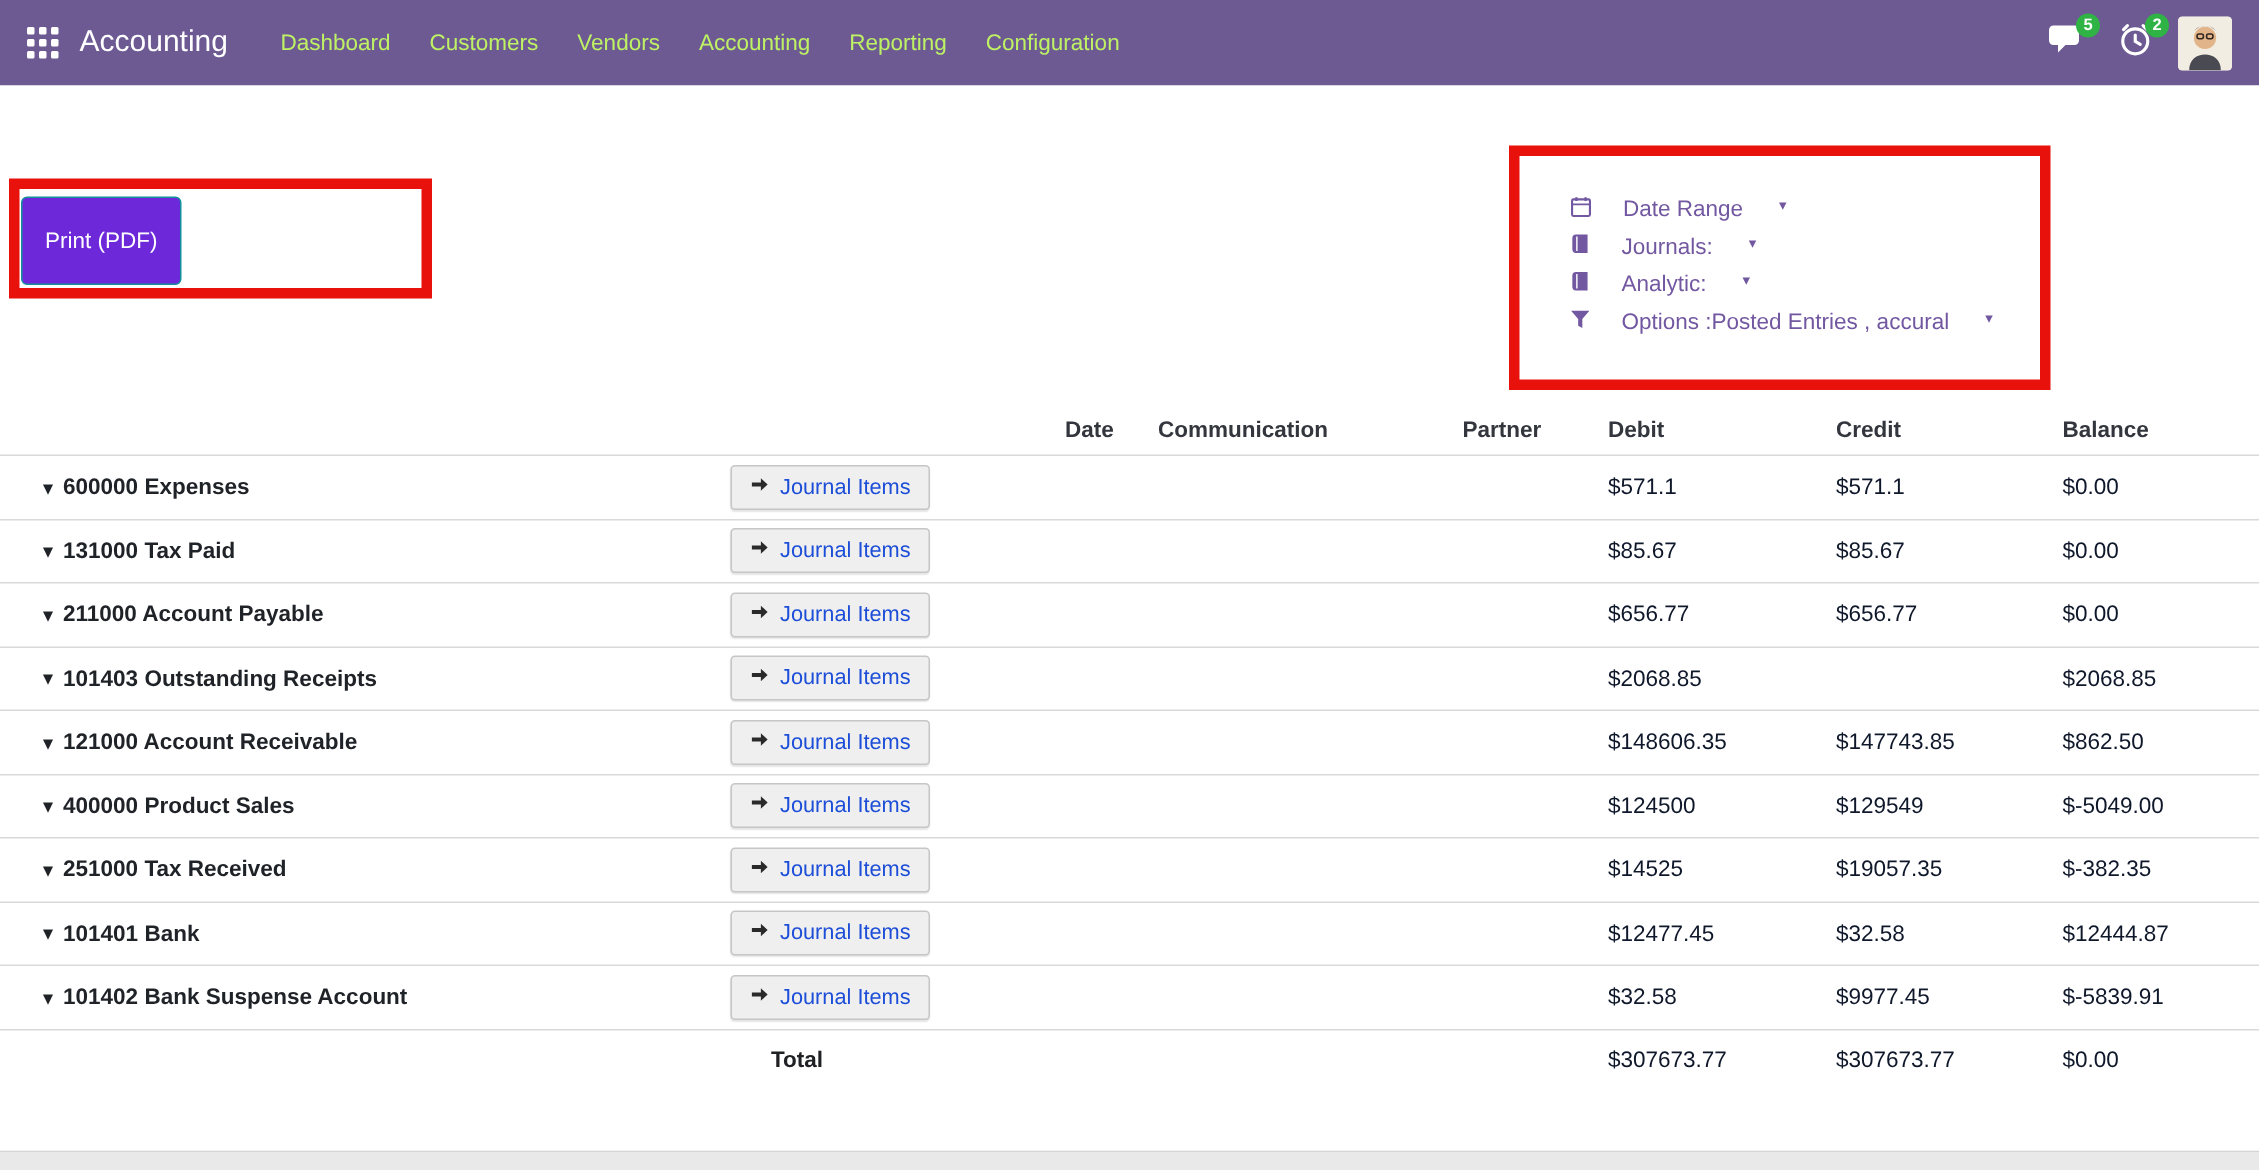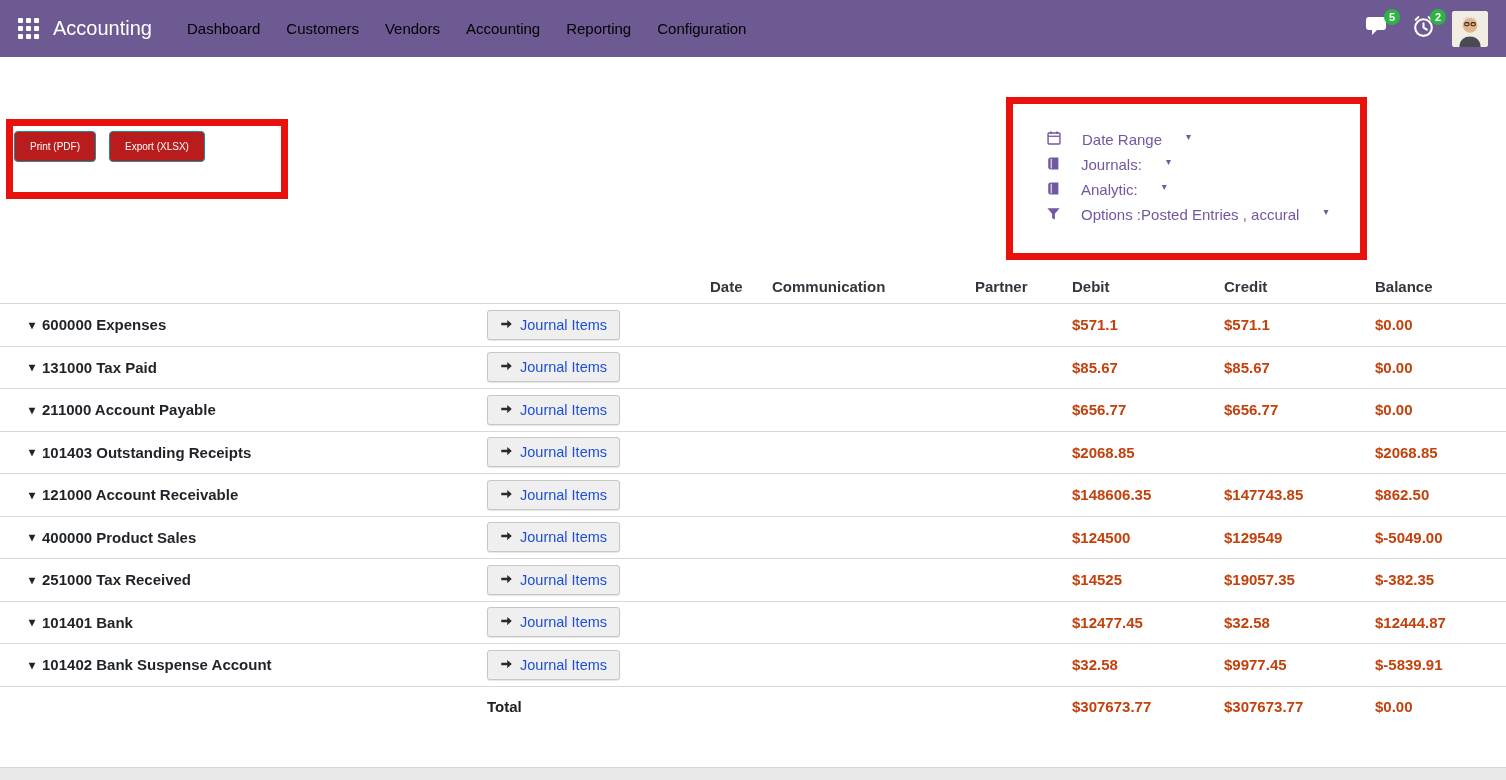--- a/index.html
+++ b/index.html
@@ -7,53 +7,53 @@
   body {
     margin:0; overflow:hidden; background:#ffffff;
     font-family:"Liberation Sans", sans-serif; color:#202124;
   }
   
   .navbar { height:57px; background:#6d5a93; display:flex; align-items:center; padding:15px 18px; color:#fff; }
   .apps-grid { display:grid; grid-template-columns:repeat(3,5px); grid-gap:3px; margin-right:14px; background:none; border:none; cursor:pointer; }
   .apps-grid span { width:5px; height:5px; background:#fff; border-radius:1px; display:block; }
   .brand { font-size:20px; font-weight:500; margin-right:22px; cursor:pointer; }
   .menu { display:flex; align-items:center; }
-  .menu a { color:#000000; font-size:15px; padding:7px 13px; text-decoration:none; cursor:pointer; }
+  .menu a { color:#bef264; font-size:15px; padding:7px 13px; text-decoration:none; cursor:pointer; }
   .nav-right { margin-left:auto; display:flex; align-items:center; gap:12px; }
   .icon-wrap { position:relative; width:34px; height:34px; display:flex; align-items:center; justify-content:center; cursor:pointer; }
   .badge { position:absolute; top:-3px; right:-6px; background:#2fb344; color:#fff; font-size:11px; font-weight:700;
            min-width:16px; height:16px; border-radius:9px; display:flex; align-items:center; justify-content:center; padding:0 4px; }
   .avatar { width:36px; height:36px; border-radius:3px; overflow:hidden; cursor:pointer; background:#f4f0e8; }
   
   .content { position:relative; height:710px; background:#fff; }
   .page-title { position:absolute; left:9px; top:9px; font-size:31px; font-weight:700; color:#1c2025; letter-spacing:-0.3px; }
   .red-box { position:absolute; border:7px solid #e8110c; pointer-events:none; z-index:5; }
   .box-buttons { left:6px;  top:62px;  width:282px; height:80px; }
   .box-filters { left:1006px; top:40px; width:361px; height:163px; }
   .action-buttons { position:absolute; left:14px; top:74px; display:flex; gap:13px; }
-  .btn-teal { background:#b91c1c; color:#fff; border:1px solid #12909d; border-radius:4px;
-              font-size:10px; font-weight:500; padding:9px 15px; cursor:pointer; font-family:inherit; }
+  .btn-teal { background:#6d28d9; color:#fff; border:1px solid #12909d; border-radius:4px;
+              font-size:15px; font-weight:500; padding:20px 15px; cursor:pointer; font-family:inherit; }
   .filters { position:absolute; left:1047px; top:74px; color:#7257a1; font-size:15px; }
   .filter { display:flex; align-items:flex-start; height:25px; cursor:pointer; gap:21px; }
   .filter svg { flex:0 0 auto; }
   .filter .caret { font-size:10px; margin-left:3px; }
   
   .gl-table { position:absolute; left:0; right:0; top:212px; font-size:15px; }
   .thead, .trow, .totalrow { display:grid; grid-template-columns:487px 213px 62px 203px 97px 152px 151px 1fr; align-items:center; }
   .thead { height:34px; font-weight:700; color:#33373d; }
   .trow { height:42.5px; border-top:1px solid #d9d9d9; }
   .totalrow { height:40px; border-top:1px solid #d9d9d9; font-weight:700; }
   .cell { padding-left:10px; }
   .c-account { padding-left:29px; display:flex; align-items:center; gap:7px; font-weight:600; color:#1f2328; }
   .caret-down { font-size:12px; color:#1f2328; cursor:pointer; }
   .ji-btn { display:inline-flex; align-items:center; gap:7px; background:#efefef; border:1px solid #c6c6c6; border-radius:3px;
             padding:6px 12px; font-size:14.5px; font-family:inherit; cursor:pointer; color:#1d4ed8;
             box-shadow:0 1px 1px rgba(0,0,0,.10); }
-  .val { font-weight:700; color:#c2410c; }
-  .total-label { font-weight:700; }
+  .val { font-weight:400; color:#0f172a; }
+  .total-label { font-weight:700;margin-left:27px; }
   
   .bottom-strip { height:13px; background:#e9e9e9; border-top:1px solid #d5d5d5; }
 </style>
 </head>
 <body>
 
 <header class="navbar">
   <button class="apps-grid" aria-label="apps">
     <span></span>
       <span></span>
@@ -106,21 +106,20 @@
   </div>
 </header>
 
 <main class="content">
 
   <div class="red-box box-buttons"></div>
   <div class="red-box box-filters"></div>
 
   <div class="action-buttons">
     <button class="btn-teal">Print (PDF)</button>
-    <button class="btn-teal">Export (XLSX)</button>
   </div>
 
   <div class="filters">
     <div class="filter">
       <span>
         <svg width="14" height="14" viewBox="0 0 16 16">
             <path d="M4.5 0.5v3M11.5 0.5v3" stroke="#7257a1" stroke-width="1.8"></path>
             <rect x="1.2" y="2.2" width="13.6" height="12.6" rx="1" fill="none" stroke="#7257a1" stroke-width="1.6"></rect>
             <path d="M1.5 6h13" stroke="#7257a1" stroke-width="1.5"></path>
           </svg>

